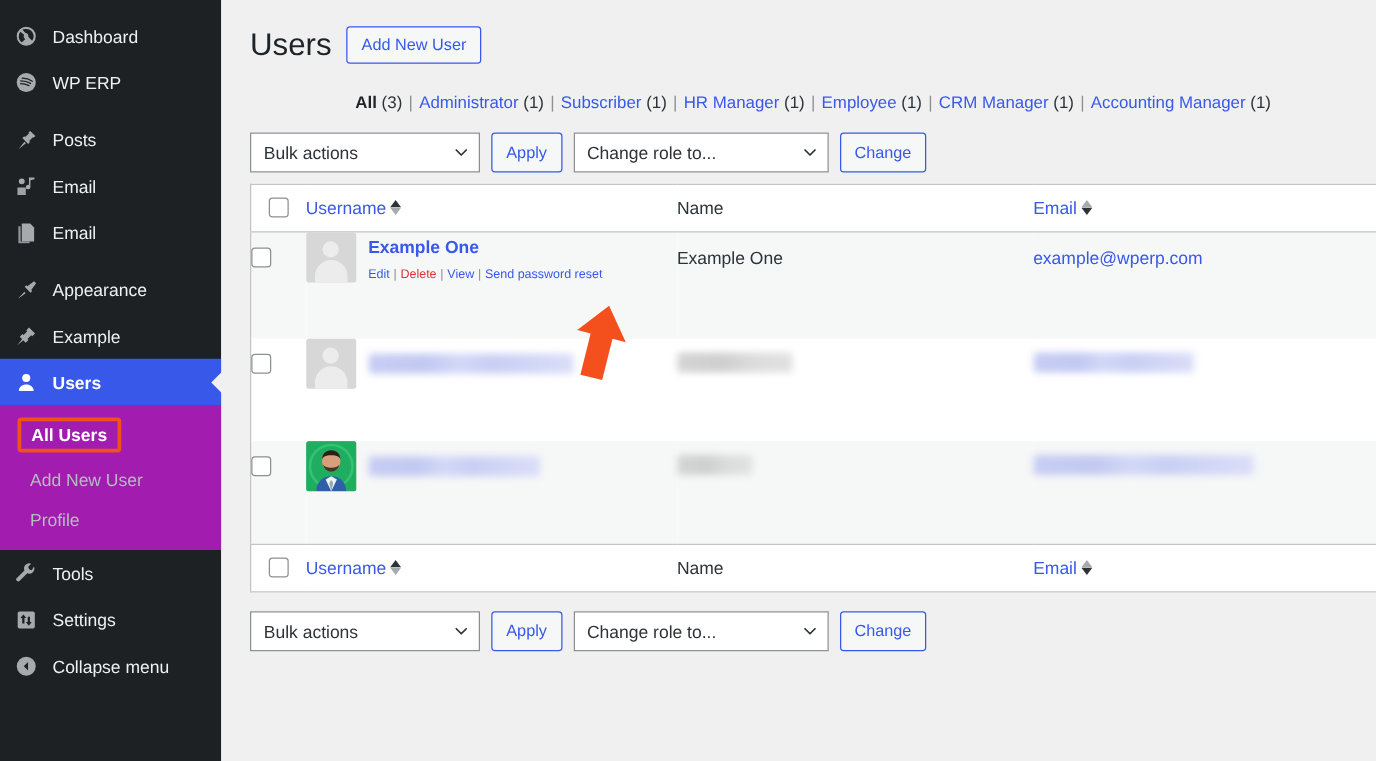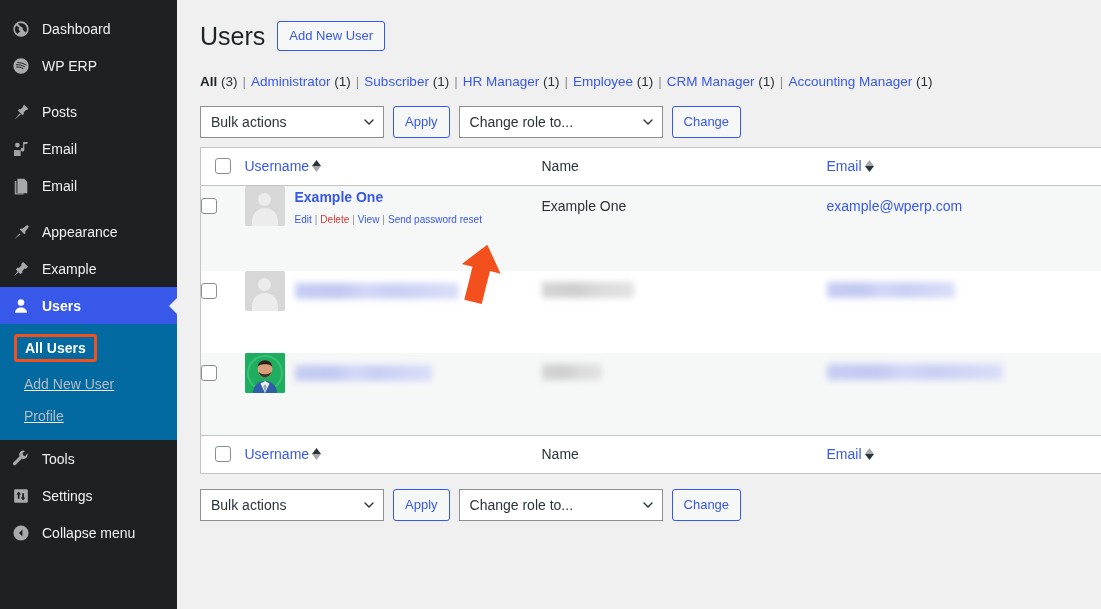--- a/index.html
+++ b/index.html
@@ -55,23 +55,22 @@
     right: -1px; top: 50%;
     transform: translateY(-50%);
     border-style: solid;
     border-width: 9px 9px 9px 0;
     border-color: transparent #f0f0f1 transparent transparent;
   }
   .menu-gap { height: 9px; }
 
   
   #submenu {
-    background: #0369a1;
+    background: #a21caf;
     padding: 4px 0 8px 0;
-    text-decoration: underline;
   }
   .sub-item {
     font-size: 14px;
     color: #b5bcc2;
     padding: 6px 0 6px 24px;
     cursor: pointer;
     line-height: 20px;
   }
   .sub-item.sub-current {
     color: #fff;
@@ -121,20 +120,21 @@
     white-space: nowrap;
   }
 
   
   #filter-links {
     margin-top: 15px;
     font-size: 13.5px;
     color: #2c3338;
     white-space: nowrap;
     line-height: 20px;
+    text-align: center;
   }
   #filter-links a {
     color: #3858e9;
     text-decoration: none;
     cursor: pointer;
   }
   #filter-links .cur { color: #1d2327; font-weight: 700; }
   #filter-links .cnt { color: #2c3338; }
   #filter-links .sep { color: #8c8f94; padding: 0 5px; }
 

